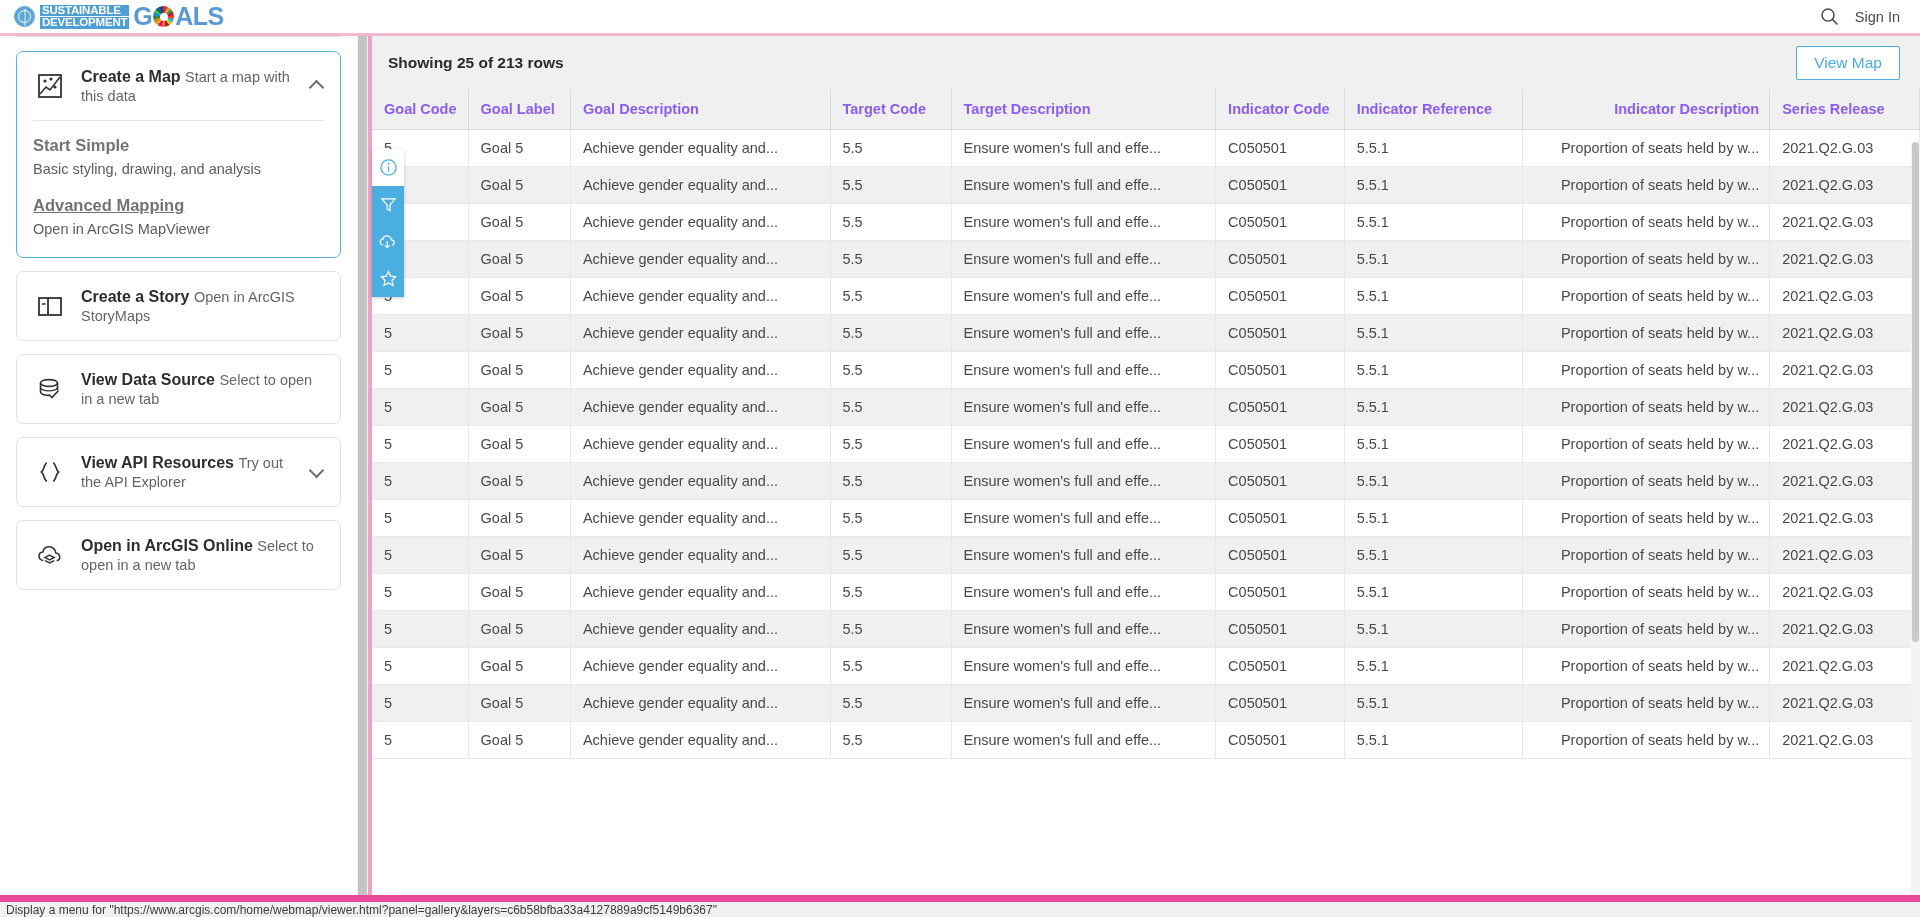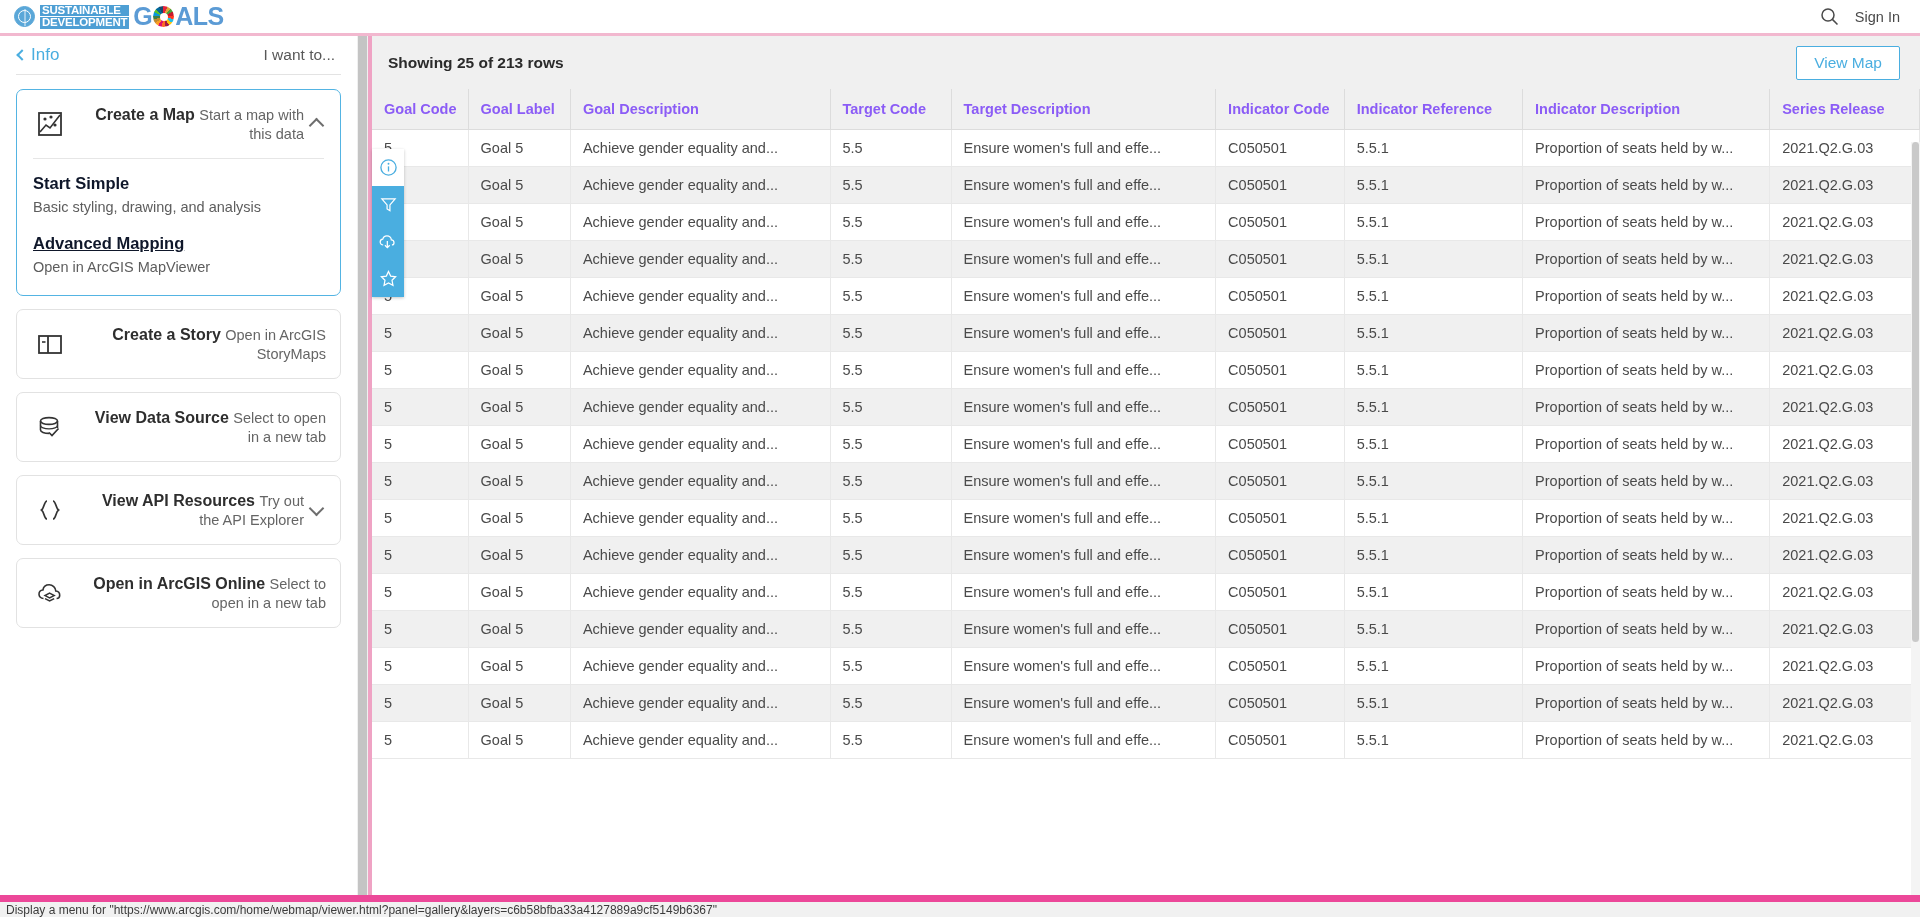--- a/index.html
+++ b/index.html
@@ -98,36 +98,36 @@
   .card.active { border: 1px solid #53b4e3; }
   .card-head {
     display: flex; align-items: center; padding: 15px 14px 15px 16px;
     position: relative;
   }
   .card-icon {
     width: 34px; height: 34px; flex: 0 0 34px;
     display: flex; align-items: center; justify-content: center;
     color: #3c3c3c; margin-right: 14px;
   }
-  .card-text { flex: 1 1 auto; text-align: right; }
+  .card-text { flex: 1 1 auto; }
   .card-title { font-size: 16px; font-weight: bold; color: #2e2e2e; line-height: 1.25; }
   .card-sub { font-size: 14.5px; color: #656565; margin-top: 2px; line-height: 1.25; }
   .card-chevron {
     width: 16px; height: 16px; flex: 0 0 16px; position: relative; margin-left: 6px;
   }
   .card-chevron i {
     position: absolute; left: 1px; top: 4px; width: 11px; height: 11px;
     border-right: 2px solid #6e6e6e; border-bottom: 2px solid #6e6e6e;
   }
   .card-chevron.up i { transform: rotate(-135deg); }
   .card-chevron.down i { transform: rotate(45deg); top: 1px; }
 
   .card-body { padding: 0 16px 18px 16px; }
   .card-body-sep { height: 1px; background: #e6e6e6; margin: 0 0 14px 0; }
-  .opt-title { font-size: 16.5px; color: #0f172a; font-weight: bold; line-height: 1.3; }
+  .opt-title { font-size: 16.5px; color: #737373; font-weight: bold; line-height: 1.3; }
   .opt-title.underlined { text-decoration: underline; }
   .opt-sub { font-size: 14.5px; color: #5d5d5d; margin-top: 3px; line-height: 1.3; }
   .opt-block { margin-bottom: 17px; }
   .opt-block:last-child { margin-bottom: 0; }
 
   
   .split-scroll {
     position: absolute; top: 36px; left: 357px; width: 11px; height: 881px;
     background: #f0f0f0;
   }
@@ -185,21 +185,21 @@
   tbody tr:nth-child(even) td { background: #f0f0f0; }
   tbody tr:nth-child(odd) td { background: #ffffff; }
 
   .col-goalcode { width: 77px; }
   .col-goallabel { width: 82px; }
   .col-goaldesc { width: 208px; }
   .col-targetcode { width: 97px; }
   .col-targetdesc { width: 212px; }
   .col-indcode { width: 103px; }
   .col-indref { width: 143px; }
-  .col-inddesc { width: 198px; }
+  .col-inddesc { width: 198px; text-align: right; }
   .col-series { width: 120px; }
 
   
   .table-vscroll {
     position: absolute; right: 0; top: 53px; width: 9px; height: 828px;
     background: #f4f4f4;
   }
   .table-vthumb {
     position: absolute; right: 1px; top: 0; width: 7px; height: 500px;
     background: #c9c9c9; border-radius: 4px;
@@ -240,27 +240,20 @@
           <circle cx="8" cy="8" r="6" stroke="#4a4a4a" stroke-width="1.5"></circle>
           <line x1="12.4" y1="12.4" x2="17.5" y2="17.5" stroke="#4a4a4a" stroke-width="1.5"></line>
         </svg>
       </span>
       <span class="sign-in">Sign In</span>
     </div>
   </div>
   <div class="pink-rule"></div>
 
   <div class="sidebar">
-    <div class="sidebar-top">
-      <span class="info-link">
-        <i class="chev-left"></i>
-        <span>Info</span>
-      </span>
-      <span class="i-want-to">I want to...</span>
-    </div>
     <div class="sidebar-divider"></div>
 
     <div class="cards">
 
       <div class="card active">
         <div class="card-head">
           <span class="card-icon">
             <svg width="28" height="28" viewBox="0 0 28 28" fill="none">
               <rect x="3" y="3" width="22" height="22" stroke="#333" stroke-width="1.8"></rect>
               <path d="M4 22 L10 15 L14 18 L24 5" stroke="#333" stroke-width="1.6" fill="none"></path>

